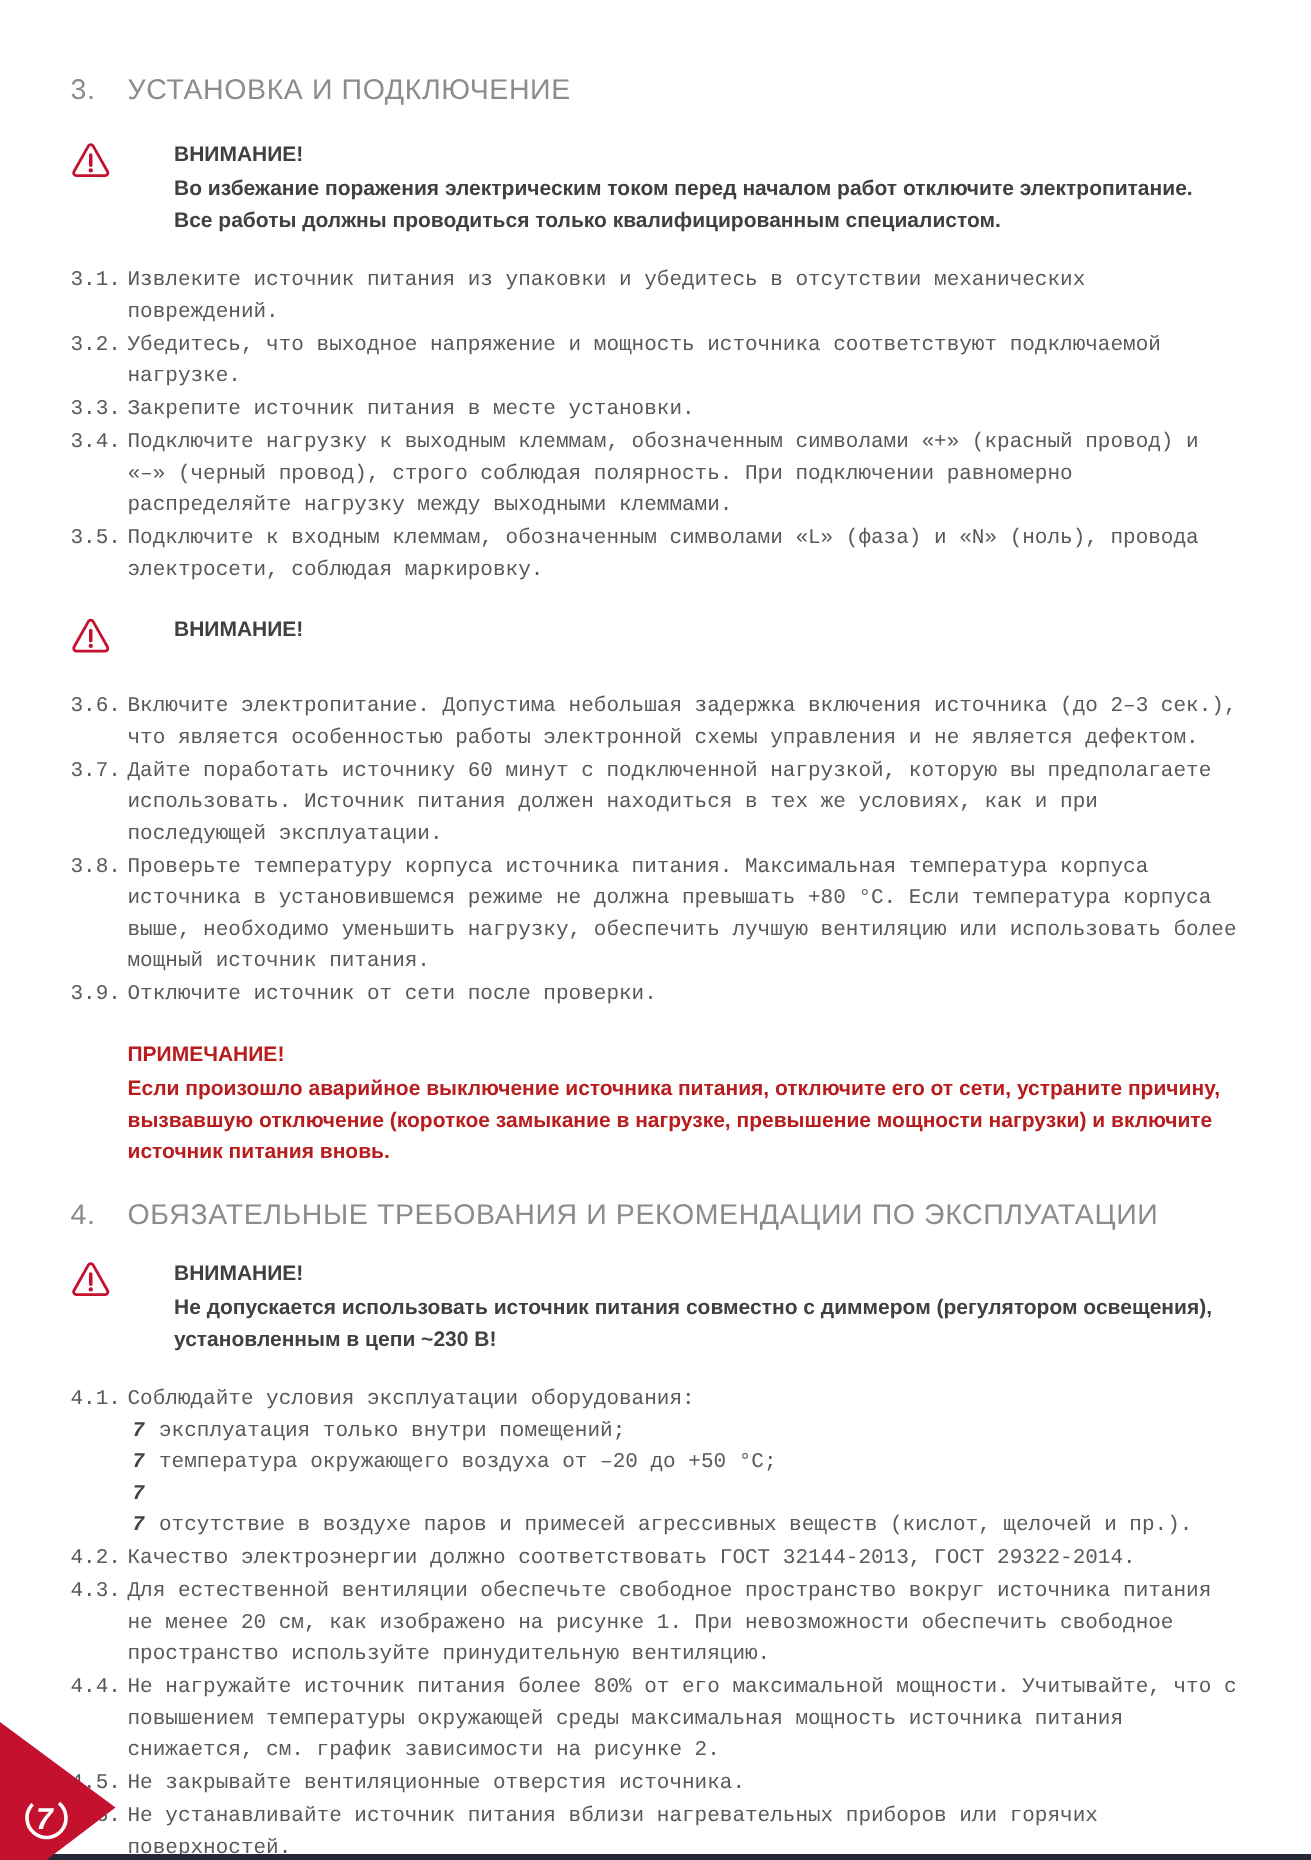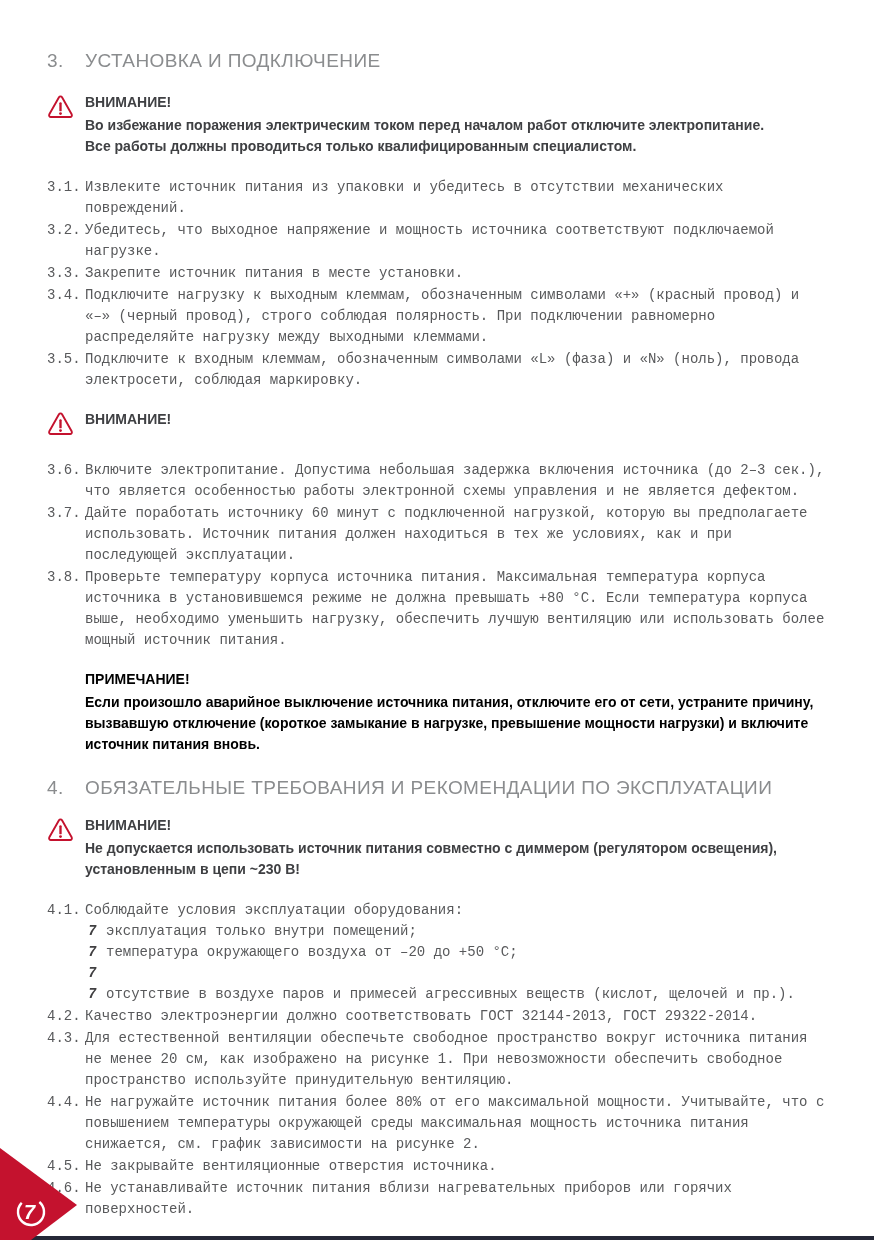--- a/index.html
+++ b/index.html
@@ -5,25 +5,25 @@
   html,body{margin:0;padding:0;background:#ffffff;}
   .page{
     position:relative;width:874px;height:1240px;overflow:hidden;background:#ffffff;
     font-family:"Liberation Sans", sans-serif;color:#58595B;
   }
   .content{padding:50px 44px 0 47px;}
   .sec-heading{display:flex;color:#8A8C8E;font-size:19px;letter-spacing:.4px;font-weight:400;}
   .sec-heading .sec-num{flex:0 0 38px;}
   .h3{margin:0 0 20px 0;}
   .h4{margin:22px 0 16px 0;}
-  .warn{display:flex;margin:16px 0 20px 0;}
+  .warn{display:flex;margin:16px 0 20px 0;gap:31px;}
   .warn-icon{flex:0 0 38px;padding-top:2px;}
   .warn-body{flex:1;color:#3F4043;font-weight:bold;font-size:14px;line-height:21px;}
   .warn-title{margin-bottom:2px;}
-  .note{margin:18px 0 22px 38px;color:#000000;font-weight:bold;font-size:14px;line-height:21px;}
+  .note{margin:18px 0 22px 38px;color:#b91c1c;font-weight:bold;font-size:14px;line-height:21px;}
   .list{margin:0 0 18px 0;}
   .li{display:flex;font-size:14px;line-height:21px;margin-bottom:1px;font-family:Liberation Mono, monospace;}
   .li .num{flex:0 0 38px;}
   .li .txt{flex:1;}
   .bullets{margin:0;}
   .bullet-row{display:flex;font-size:14px;line-height:21px;}
   .bullet-row .bgl{flex:0 0 18px;margin-left:3px;font-weight:bold;font-style:italic;color:#414042;}
   .figures{display:flex;margin-top:10px;}
   .fig1-col{width:360px;margin-left:55px;text-align:center;}
   .fig2-col{width:370px;margin-left:20px;text-align:center;}
@@ -99,20 +99,24 @@
           <span class="num">3.6.</span>
           <span class="txt">Включите электропитание. Допустима небольшая задержка включения источника (до 2–3 сек.), что является особенностью работы электронной схемы управления и не является дефектом.</span>
         </div>
       <div class="li">
           <span class="num">3.7.</span>
           <span class="txt">Дайте поработать источнику 60 минут с подключенной нагрузкой, которую вы предполагаете использовать. Источник питания должен находиться в тех же условиях, как и при последующей эксплуатации.</span>
         </div>
       <div class="li">
           <span class="num">3.8.</span>
           <span class="txt">Проверьте температуру корпуса источника питания. Максимальная температура корпуса источника в установившемся режиме не должна превышать +80 °C. Если температура корпуса выше, необходимо уменьшить нагрузку, обеспечить лучшую вентиляцию или использовать более мощный источник питания.</span>
+        </div>
+      <div class="li">
+          <span class="num">3.9.</span>
+          <span class="txt">Отключите источник от сети после проверки.</span>
         </div>
     </div>
 
     <div class="note">
       <div class="warn-title">ПРИМЕЧАНИЕ!</div>
       <div>Если произошло аварийное выключение источника питания, отключите его от сети, устраните причину, вызвавшую отключение (короткое замыкание в нагрузке, превышение мощности нагрузки) и включите источник питания вновь.</div>
     </div>
 
     <div class="sec-heading h4">
       <span class="sec-num">4.</span>

